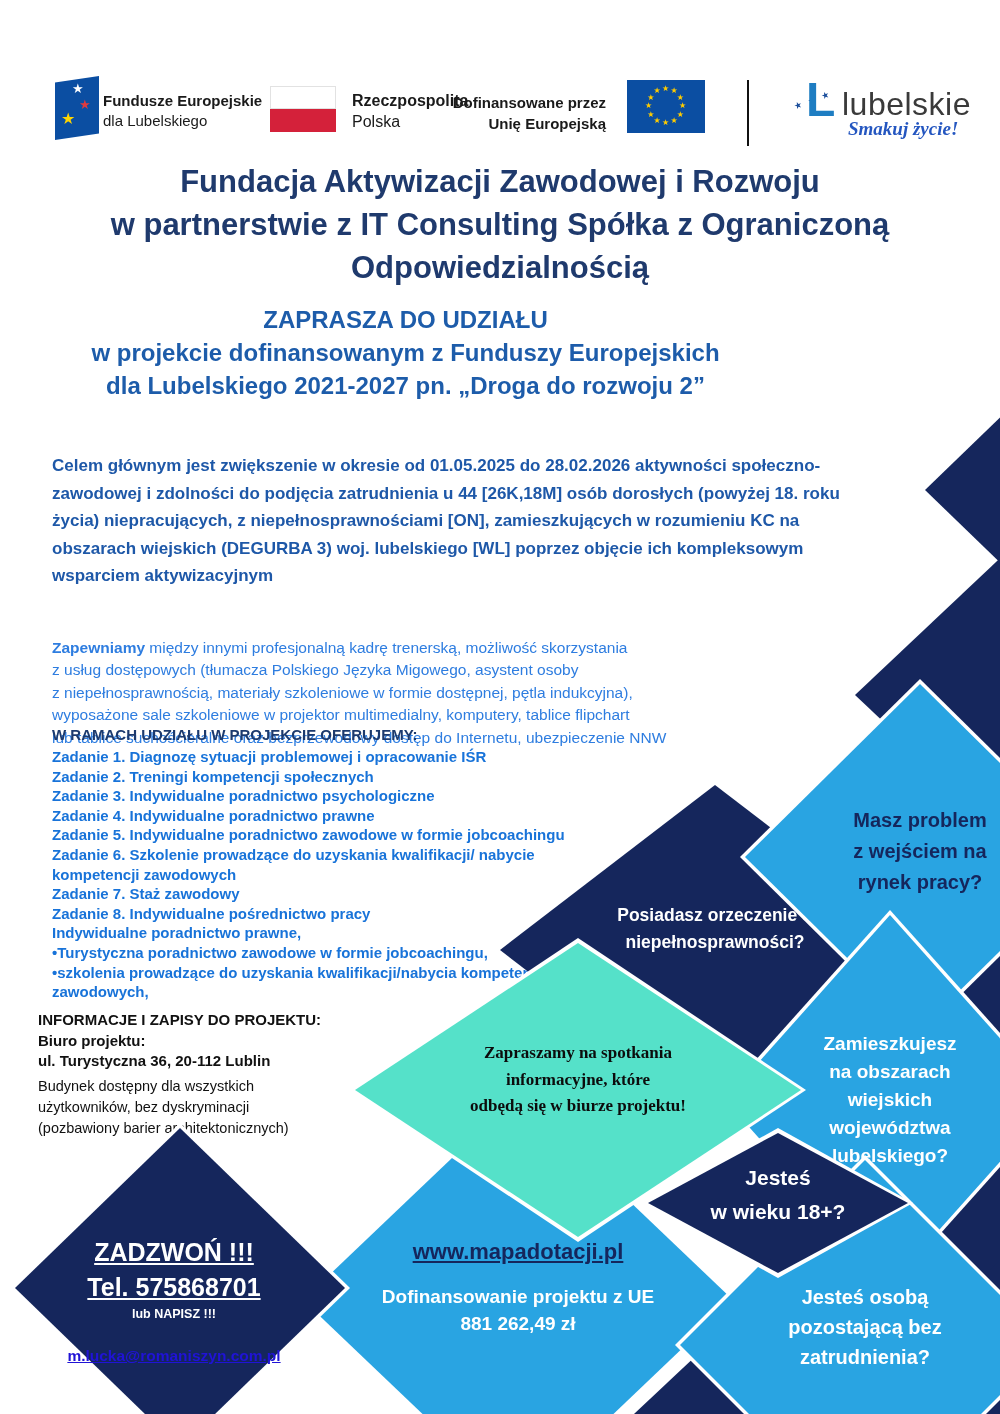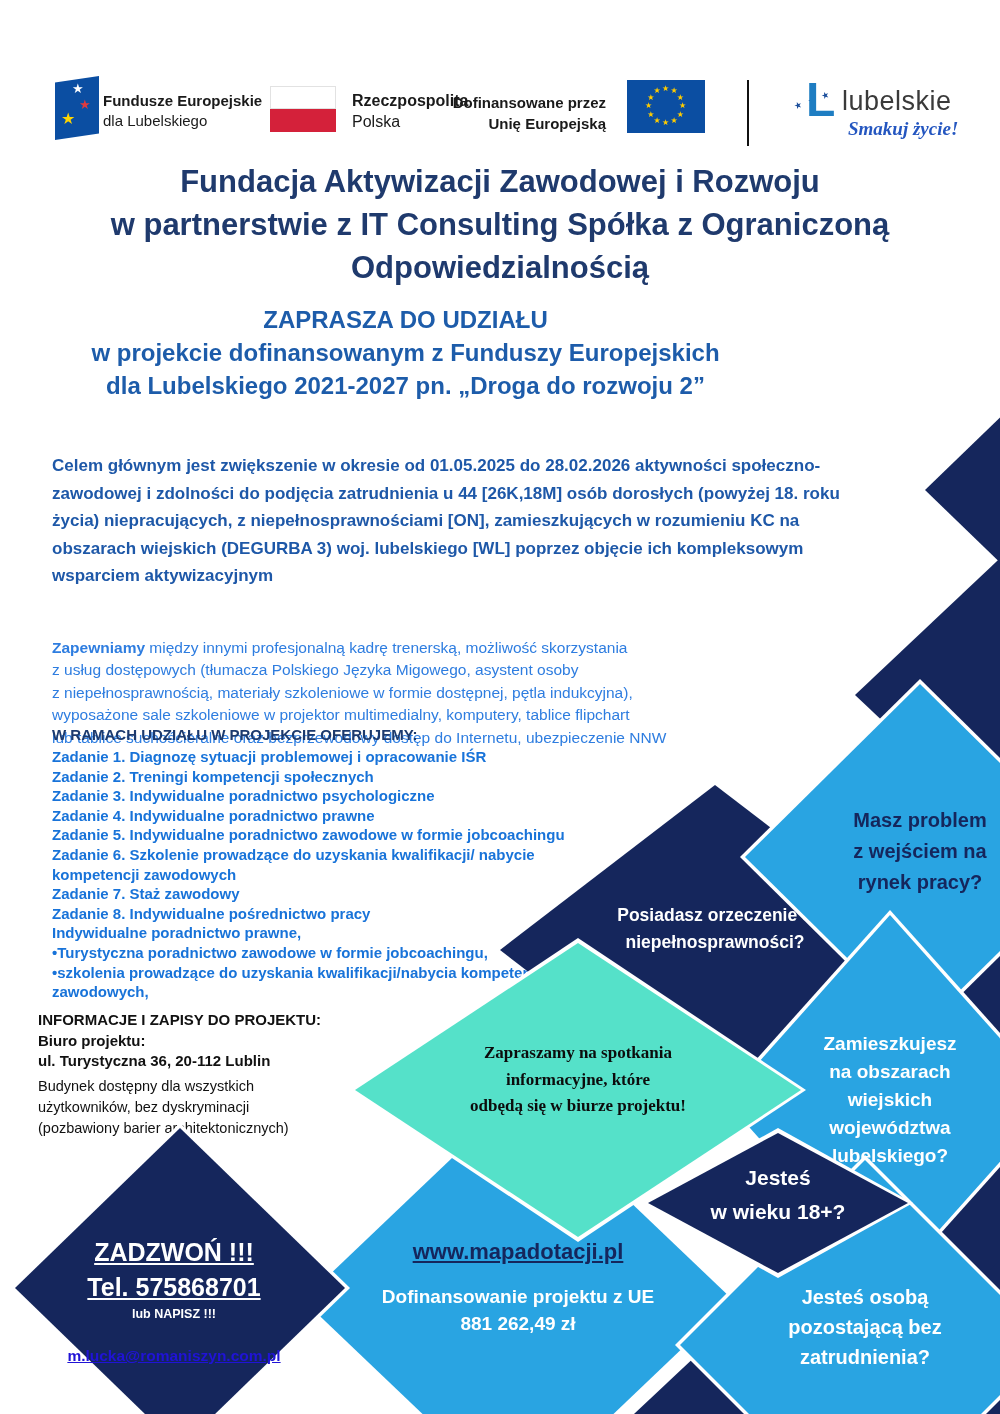--- a/index.html
+++ b/index.html
@@ -17,21 +17,21 @@
   .pl-flag .w{position:absolute;left:0;top:0;width:100%;height:50%;background:#fff;border:1px solid #e2e2e2;box-sizing:border-box;}
   .pl-flag .r{position:absolute;left:0;top:50%;width:100%;height:50%;background:var(--flag-red);}
   .rp-l1{left:352px;top:92px;font-size:16px;font-weight:bold;color:#1a1a1a;}
   .rp-l2{left:352px;top:113px;font-size:16px;font-weight:normal;color:#1a1a1a;}
   .dof{left:448px;top:92px;width:158px;text-align:right;font-size:15px;font-weight:bold;color:#1a1a1a;line-height:21px;white-space:pre-line;}
   .eu-flag{left:627px;top:80px;width:78px;height:53px;background:var(--eu-blue);}
   .eu-flag .stars span{position:absolute;color:#ffcc00;font-size:8px;line-height:8px;}
   .hdr-div{left:747px;top:80px;width:2px;height:66px;background:#111;}
   .lub-stars{left:793px;top:95px;font-size:9px;color:#1c4f9c;letter-spacing:2px;transform:rotate(-20deg);}
   .lub-L{left:806px;top:76px;font-size:48px;font-weight:bold;color:#1e7dc2;line-height:48px;}
-  .lub-name{left:842px;top:86px;font-size:27px;color:#3a3a3a;letter-spacing:.5px;}
+  .lub-name{left:842px;top:86px;font-size:32px;color:#3a3a3a;letter-spacing:.5px;}
   .lub-slogan{left:848px;top:118px;font-size:19px;font-style:italic;font-weight:bold;
               color:#2456c0;font-family:"Liberation Serif",serif;}
 
   
   .pre{white-space:pre-line;}
   .title{left:0;top:160px;width:1000px;text-align:center;font-size:31px;font-weight:bold;
          color:var(--title-text);line-height:43px;}
   .subtitle{left:0;top:303px;width:811px;text-align:center;font-size:24px;font-weight:bold;
             color:var(--subtitle-text);line-height:33px;}
   .goal{left:52px;top:452px;width:880px;font-size:17px;font-weight:bold;

